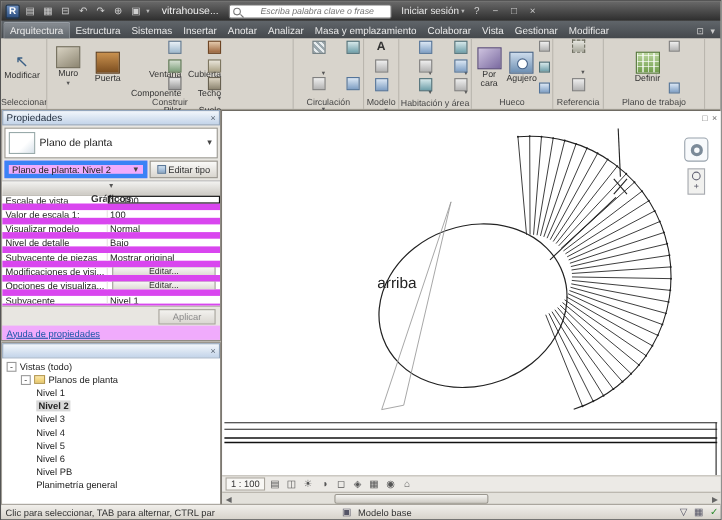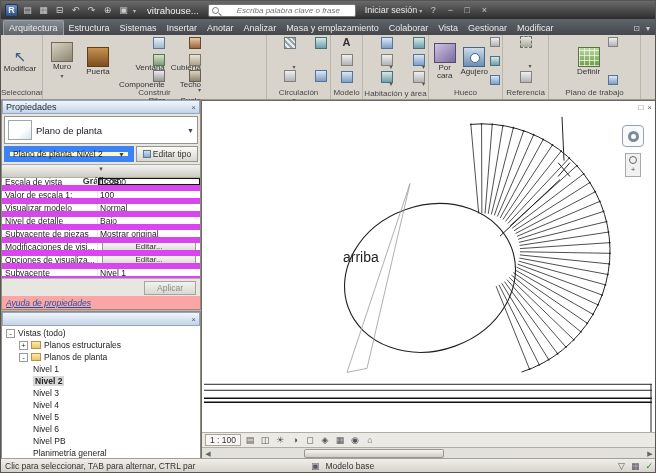--- a/index.html
+++ b/index.html
@@ -69,34 +69,34 @@
   .main { position:absolute; left:0; top:99px; width:656px; height:360px; display:flex; background:#b9b5ad; }
   .sidebar { width:200px; flex:none; display:flex; flex-direction:column; }
   .palette-header { height:14px; background:linear-gradient(#f2f6fb,#c3d4e9); border:1px solid #93a6bd; display:flex; align-items:center; font-size:9px; color:#1e2a3a; padding:0 3px; }
   .palette-header .x { margin-left:auto; color:#55606e; font-size:8px; }
 
   .props { height:210px; flex:none; display:flex; flex-direction:column; background:#e8e6e1; border:1px solid #8f8b83; border-top:none; }
   .type-sel { margin:2px; height:28px; background:#fff; border:1px solid #979differentiate; border:1px solid #97948c; display:flex; align-items:center; gap:4px; padding:0 3px; font-size:9.5px; color:#222; }
   .type-thumb { width:24px; height:20px; background:linear-gradient(135deg,#ffffff 60%,#d8e2ea); border:1px solid #9aa; flex:none; }
   .dd-arrow { margin-left:auto; font-size:7px; color:#444; }
   .sel-row { display:flex; gap:2px; margin:0 2px 2px; }
-  .combo { flex:1; background:#fef9c3; border:6px solid #3b82f6; font-size:8.5px; color:#222; display:flex; align-items:center; height:16px; padding:0 3px; }
+  .combo { flex:1; background:#f0abfc; border:4px solid #3b82f6; font-size:8.5px; color:#222; display:flex; align-items:center; height:16px; padding:0 3px; }
   .edit-type-btn { width:62px; flex:none; background:linear-gradient(#fafaf8,#d9d6cf); border:1px solid #97948c; font-size:8.5px; color:#333; display:flex; align-items:center; justify-content:center; height:16px; gap:2px; }
   .icon-edit-type { width:8px; height:8px; background:linear-gradient(#cfe0f0,#8aa8c8); border:1px solid #5a7898; }
   .prop-grid { flex:1; background:#fff; border-top:1px solid #aaa; overflow:hidden; }
   .group-hdr { height:13px; background:linear-gradient(#f2f2f0,#cecbc5); border-bottom:1px solid #b3b0a9; font-size:9px; font-weight:bold; color:#333; display:flex; align-items:center; padding:0 3px; gap:3px;flex-direction:column; }
   .group-hdr .tri { font-size:7px; color:#555; }
   .prow { display:flex; height:13px; border-bottom:6px solid #d946ef; font-size:8.5px; color:#222; }
   .plabel { width:96px; flex:none; padding:0 3px; border-right:1px solid #e6e4e0; display:flex; align-items:center; white-space:nowrap; overflow:hidden; }
   .pvalue { flex:1; display:flex; align-items:center; padding:0 2px; white-space:nowrap; overflow:hidden; }
   .pvalue.focused { border:1px solid #111; padding:0 1px; }
   .btn-editar { flex:1; margin:1px 2px; background:linear-gradient(#f7f7f5,#dbd8d1); border:1px solid #9a978f; font-size:8px; color:#333; display:flex; align-items:center; justify-content:center; height:10px; }
   .apply-row { height:18px; display:flex; justify-content:flex-end; align-items:center; padding:0 4px; background:#e8e6e1; border-top:1px solid #b8b5ae; }
   .apply-btn { width:52px; height:14px; background:linear-gradient(#f3f2ef,#dad7d1); border:1px solid #a7a49c; color:#8c8c8c; font-size:8.5px; display:flex; align-items:center; justify-content:center; }
-  .help-row { height:13px; display:flex; align-items:center; padding:0 4px; background:#fca5a5;font-style:italic; }
+  .help-row { height:13px; display:flex; align-items:center; padding:0 4px; background:#f0abfc; }
   .help-link { color:#1a55a8; text-decoration:underline; font-size:8.5px; }
 
   .browser { flex:1; margin-top:1px; display:flex; flex-direction:column; background:#fff; border:1px solid #8f8b83; }
   .tree { flex:1; padding-top:1px; overflow:hidden; background:#fff; }
   .titem { display:flex; align-items:center; height:12px; gap:3px; font-size:8.5px; color:#222; }
   .lvl0 { padding-left:4px; } .lvl1 { padding-left:17px; } .lvl2 { padding-left:31px; }
   .expander { width:9px; height:9px; flex:none; border:1px solid #9a9a9a; background:#fff; font-size:8px; line-height:7px; text-align:center; color:#333; }
   .expander.plus::before { content:"+"; } .expander.minus::before { content:"-"; }
   .folder { width:10px; height:8px; flex:none; background:linear-gradient(#ffe9a6,#e7c768); border:1px solid #b2954a; }
   .titem.selected .t-label { font-weight:bold; background:#d8d8d8; padding:0 2px; }
@@ -409,25 +409,20 @@
     </div>
 
     <div class="browser">
       <div class="palette-header">
         <span class="x">×</span>
       </div>
       <div class="tree">
         <div class="titem lvl0">
           <span class="expander minus"></span>
           <span class="t-label">Vistas (todo)</span>
-        </div>
-        <div class="titem lvl1">
-          <span class="expander plus"></span>
-          <span class="folder"></span>
-          <span class="t-label">Planos estructurales</span>
         </div>
         <div class="titem lvl1">
           <span class="expander minus"></span>
           <span class="folder"></span>
           <span class="t-label">Planos de planta</span>
         </div>
         <div class="titem lvl2">
           <span class="t-label">Nivel 1</span>
         </div>
         <div class="titem lvl2 selected">

